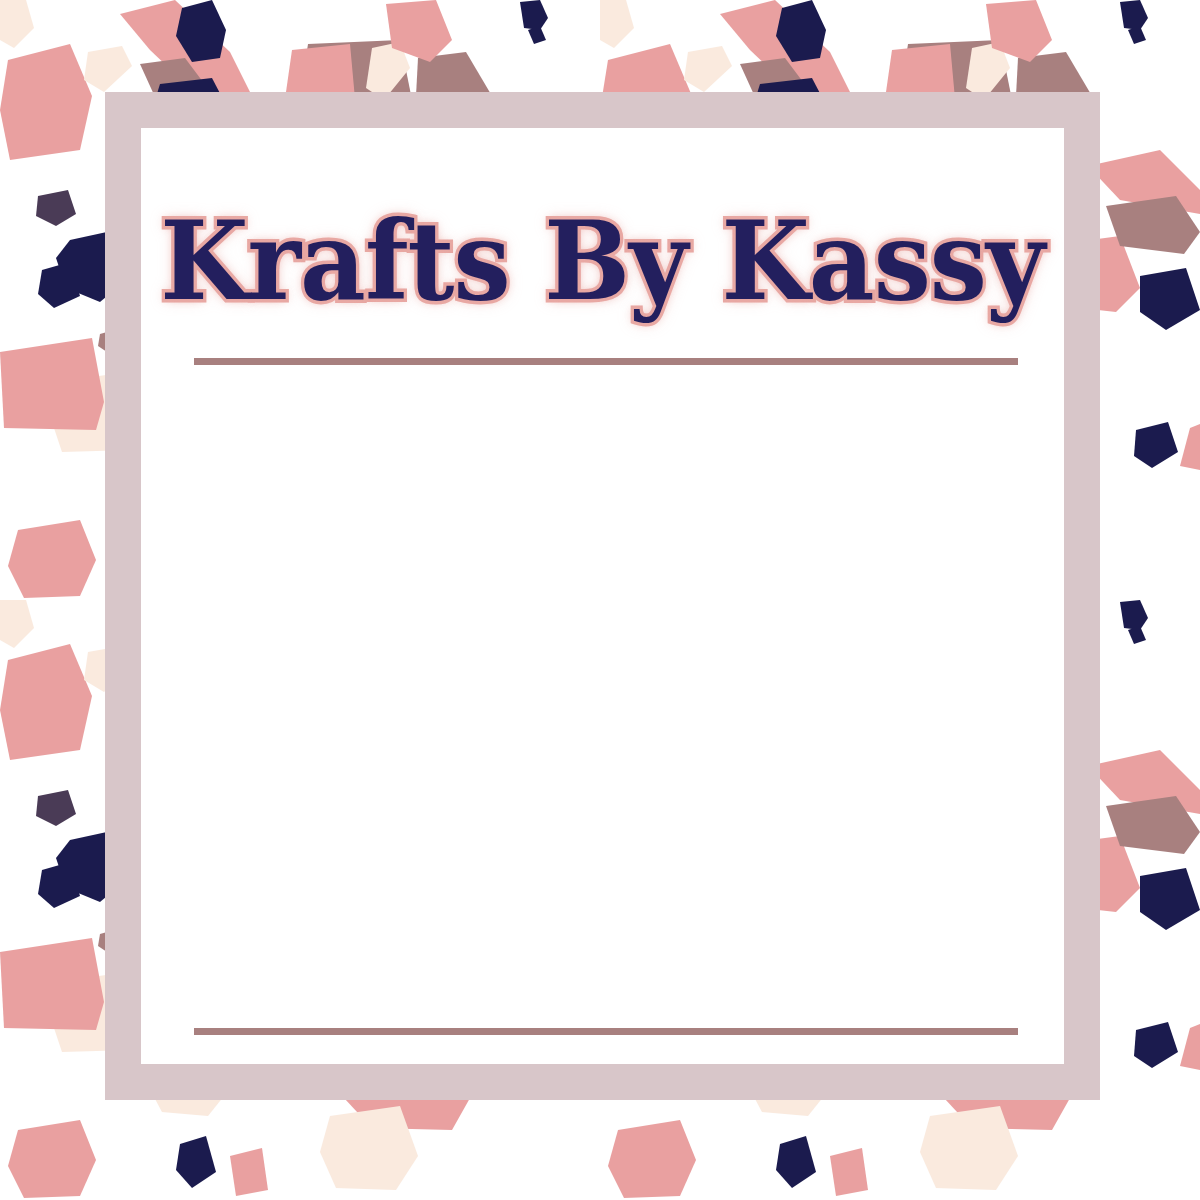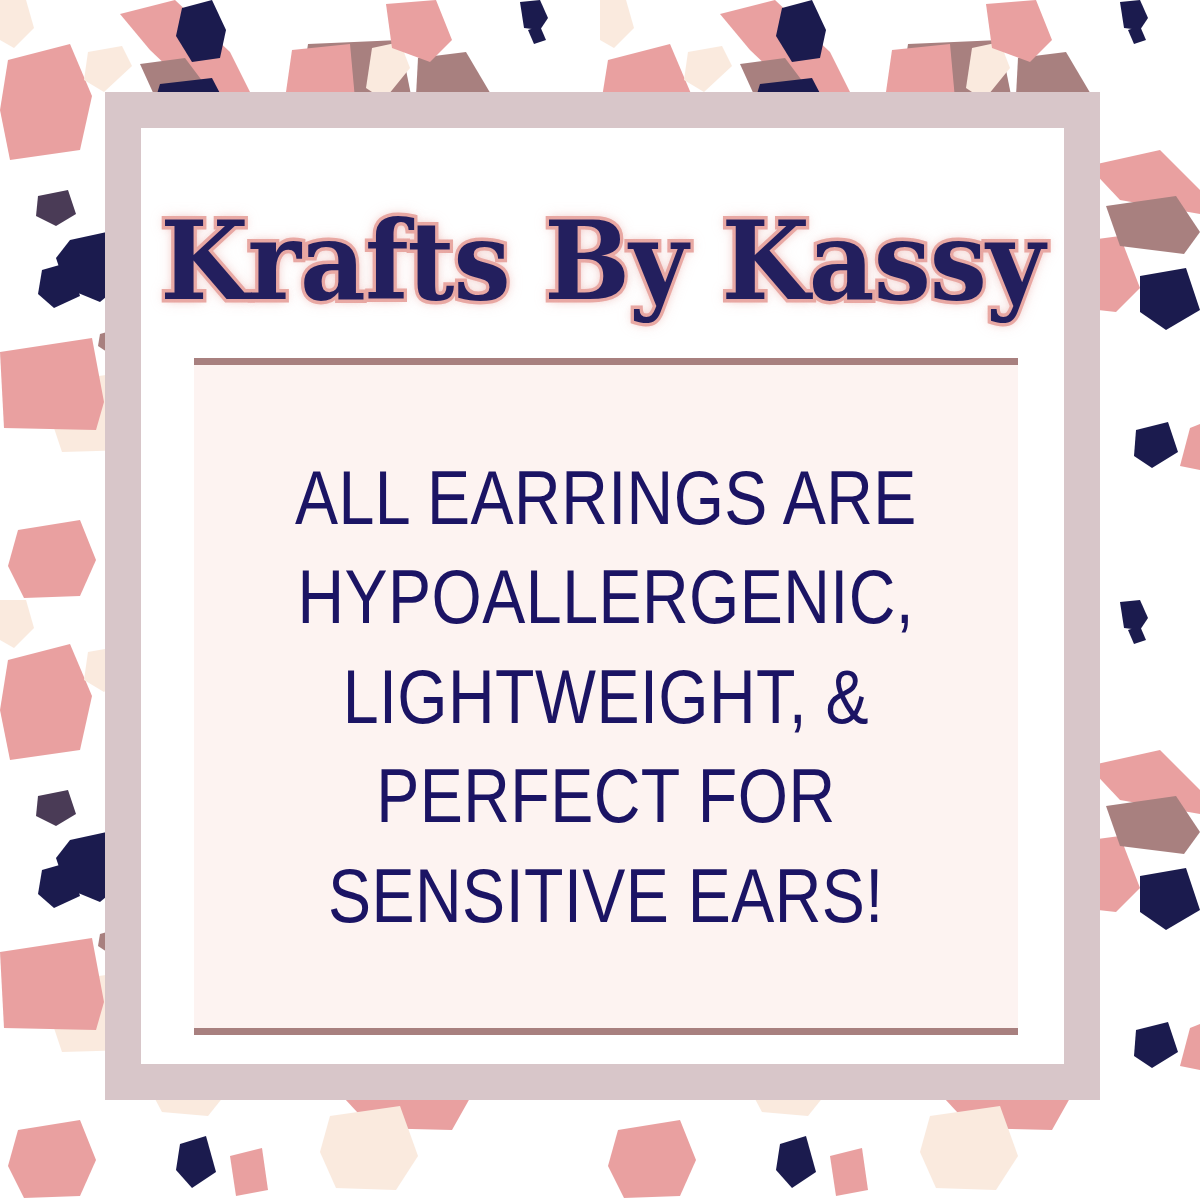--- a/index.html
+++ b/index.html
@@ -168,26 +168,19 @@
 
   <div id="frame">
     <div id="frame-inner">
 
       <div id="logo-area">
         <div id="logo-text">Krafts By Kassy</div>
       </div>
 
       <div class="rule" id="rule-top"></div>
 
-      <div id="message-panel">
-        <div id="message-text">ALL EARRINGS ARE
-HYPOALLERGENIC,
-LIGHTWEIGHT, &amp;
-PERFECT FOR
-SENSITIVE EARS!</div>
-      </div>
 
       <div class="rule" id="rule-bottom"></div>
 
     </div>
   </div>
 
 </div>
 
 </body></html>

